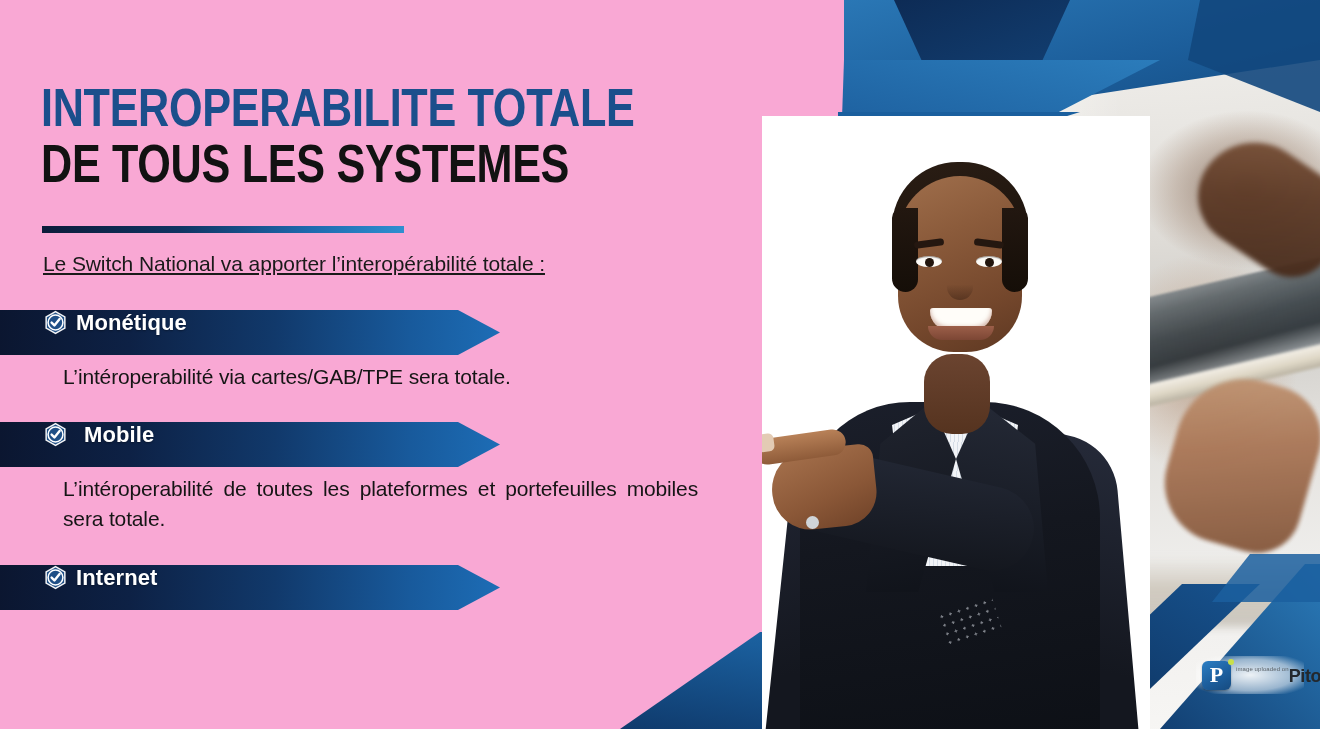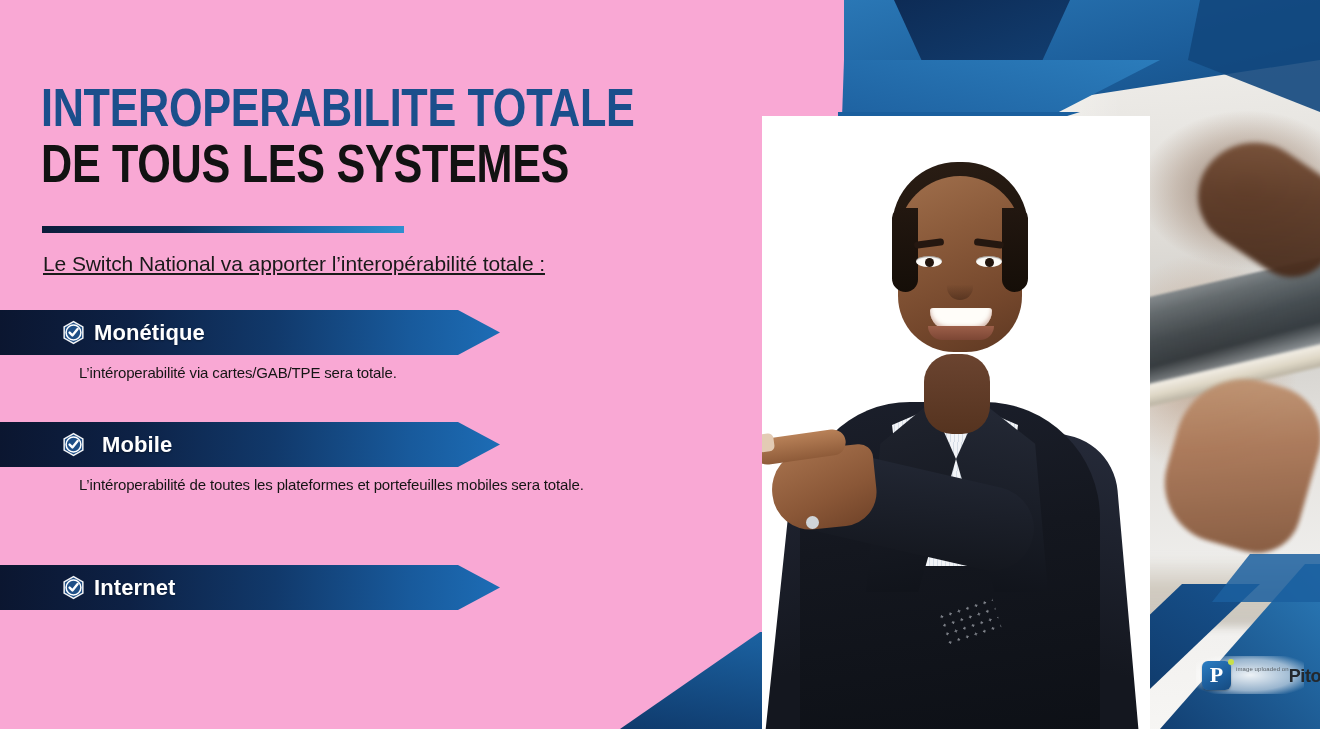--- a/index.html
+++ b/index.html
@@ -317,41 +317,40 @@
 
   
   .banner {
     position: absolute;
     left: 0;
     width: 500px;
     height: 45px;
     background: linear-gradient(92deg, #0b1630 0%, #0d2145 26%, #11396b 55%, #185a9c 82%, #1d6db6 100%);
     clip-path: polygon(0 0, 458px 0, 500px 50%, 458px 100%, 0 100%);
     display: flex;
-    align-items: center;
-    padding-left: 62px;
+    padding-left: 44px;
   }
   .banner-label {
     color: #ffffff;
     font-size: 22px;
     font-weight: 700;
     letter-spacing: 0.1px;
     margin-left: 9px;
     text-shadow: 0 1px 2px rgba(0,0,0,.35);
   }
   .check-badge { width: 23px; height: 25px; display: block; flex: 0 0 auto; }
 
   .b1 { top: 310px; }
   .b2 { top: 422px; gap: 8px; }
   .b3 { top: 565px; }
 
   .para {
     position: absolute;
-    left: 79px;
-    font-size: 15px;
+    left: 63px;
+    font-size: 21px;
     line-height: 1.42;
     color: #151515;
     text-align: justify;
     letter-spacing: -0.15px;
   }
   .p1 { top: 362px; width: 640px; text-align: left; }
   .p2 { top: 474px; width: 635px; }
   .p3 { top: 618px; width: 633px; }
 
   

